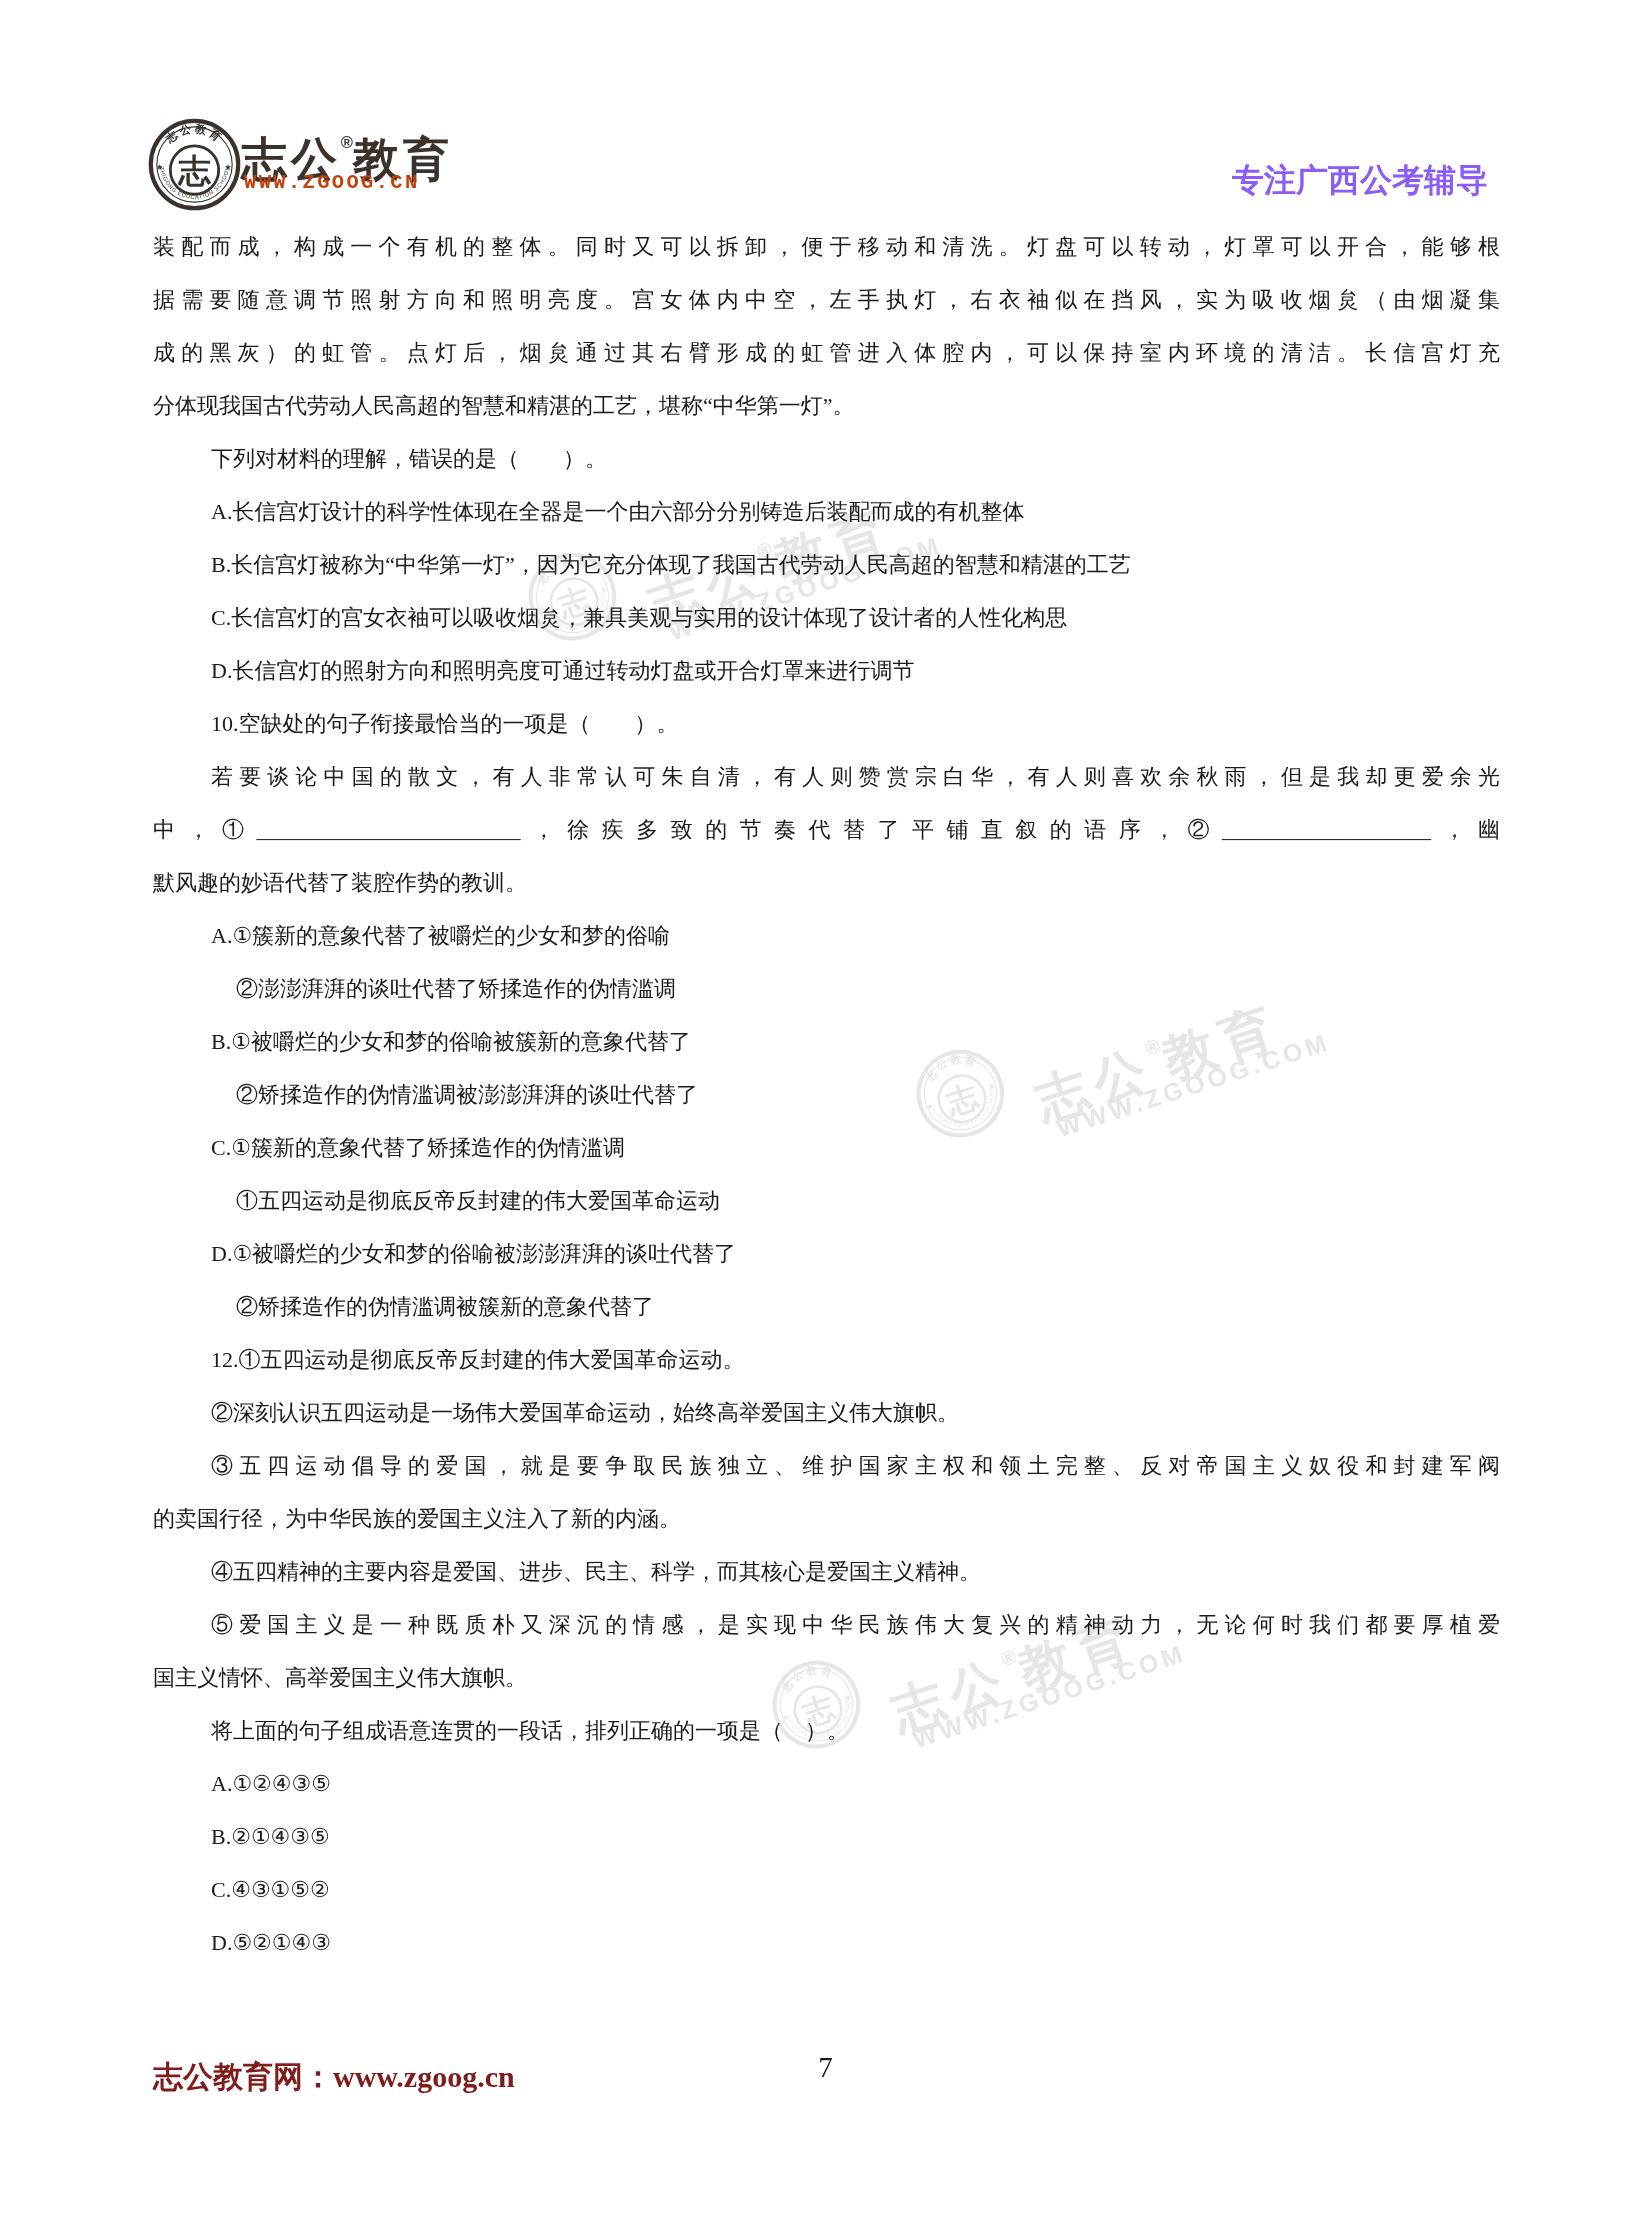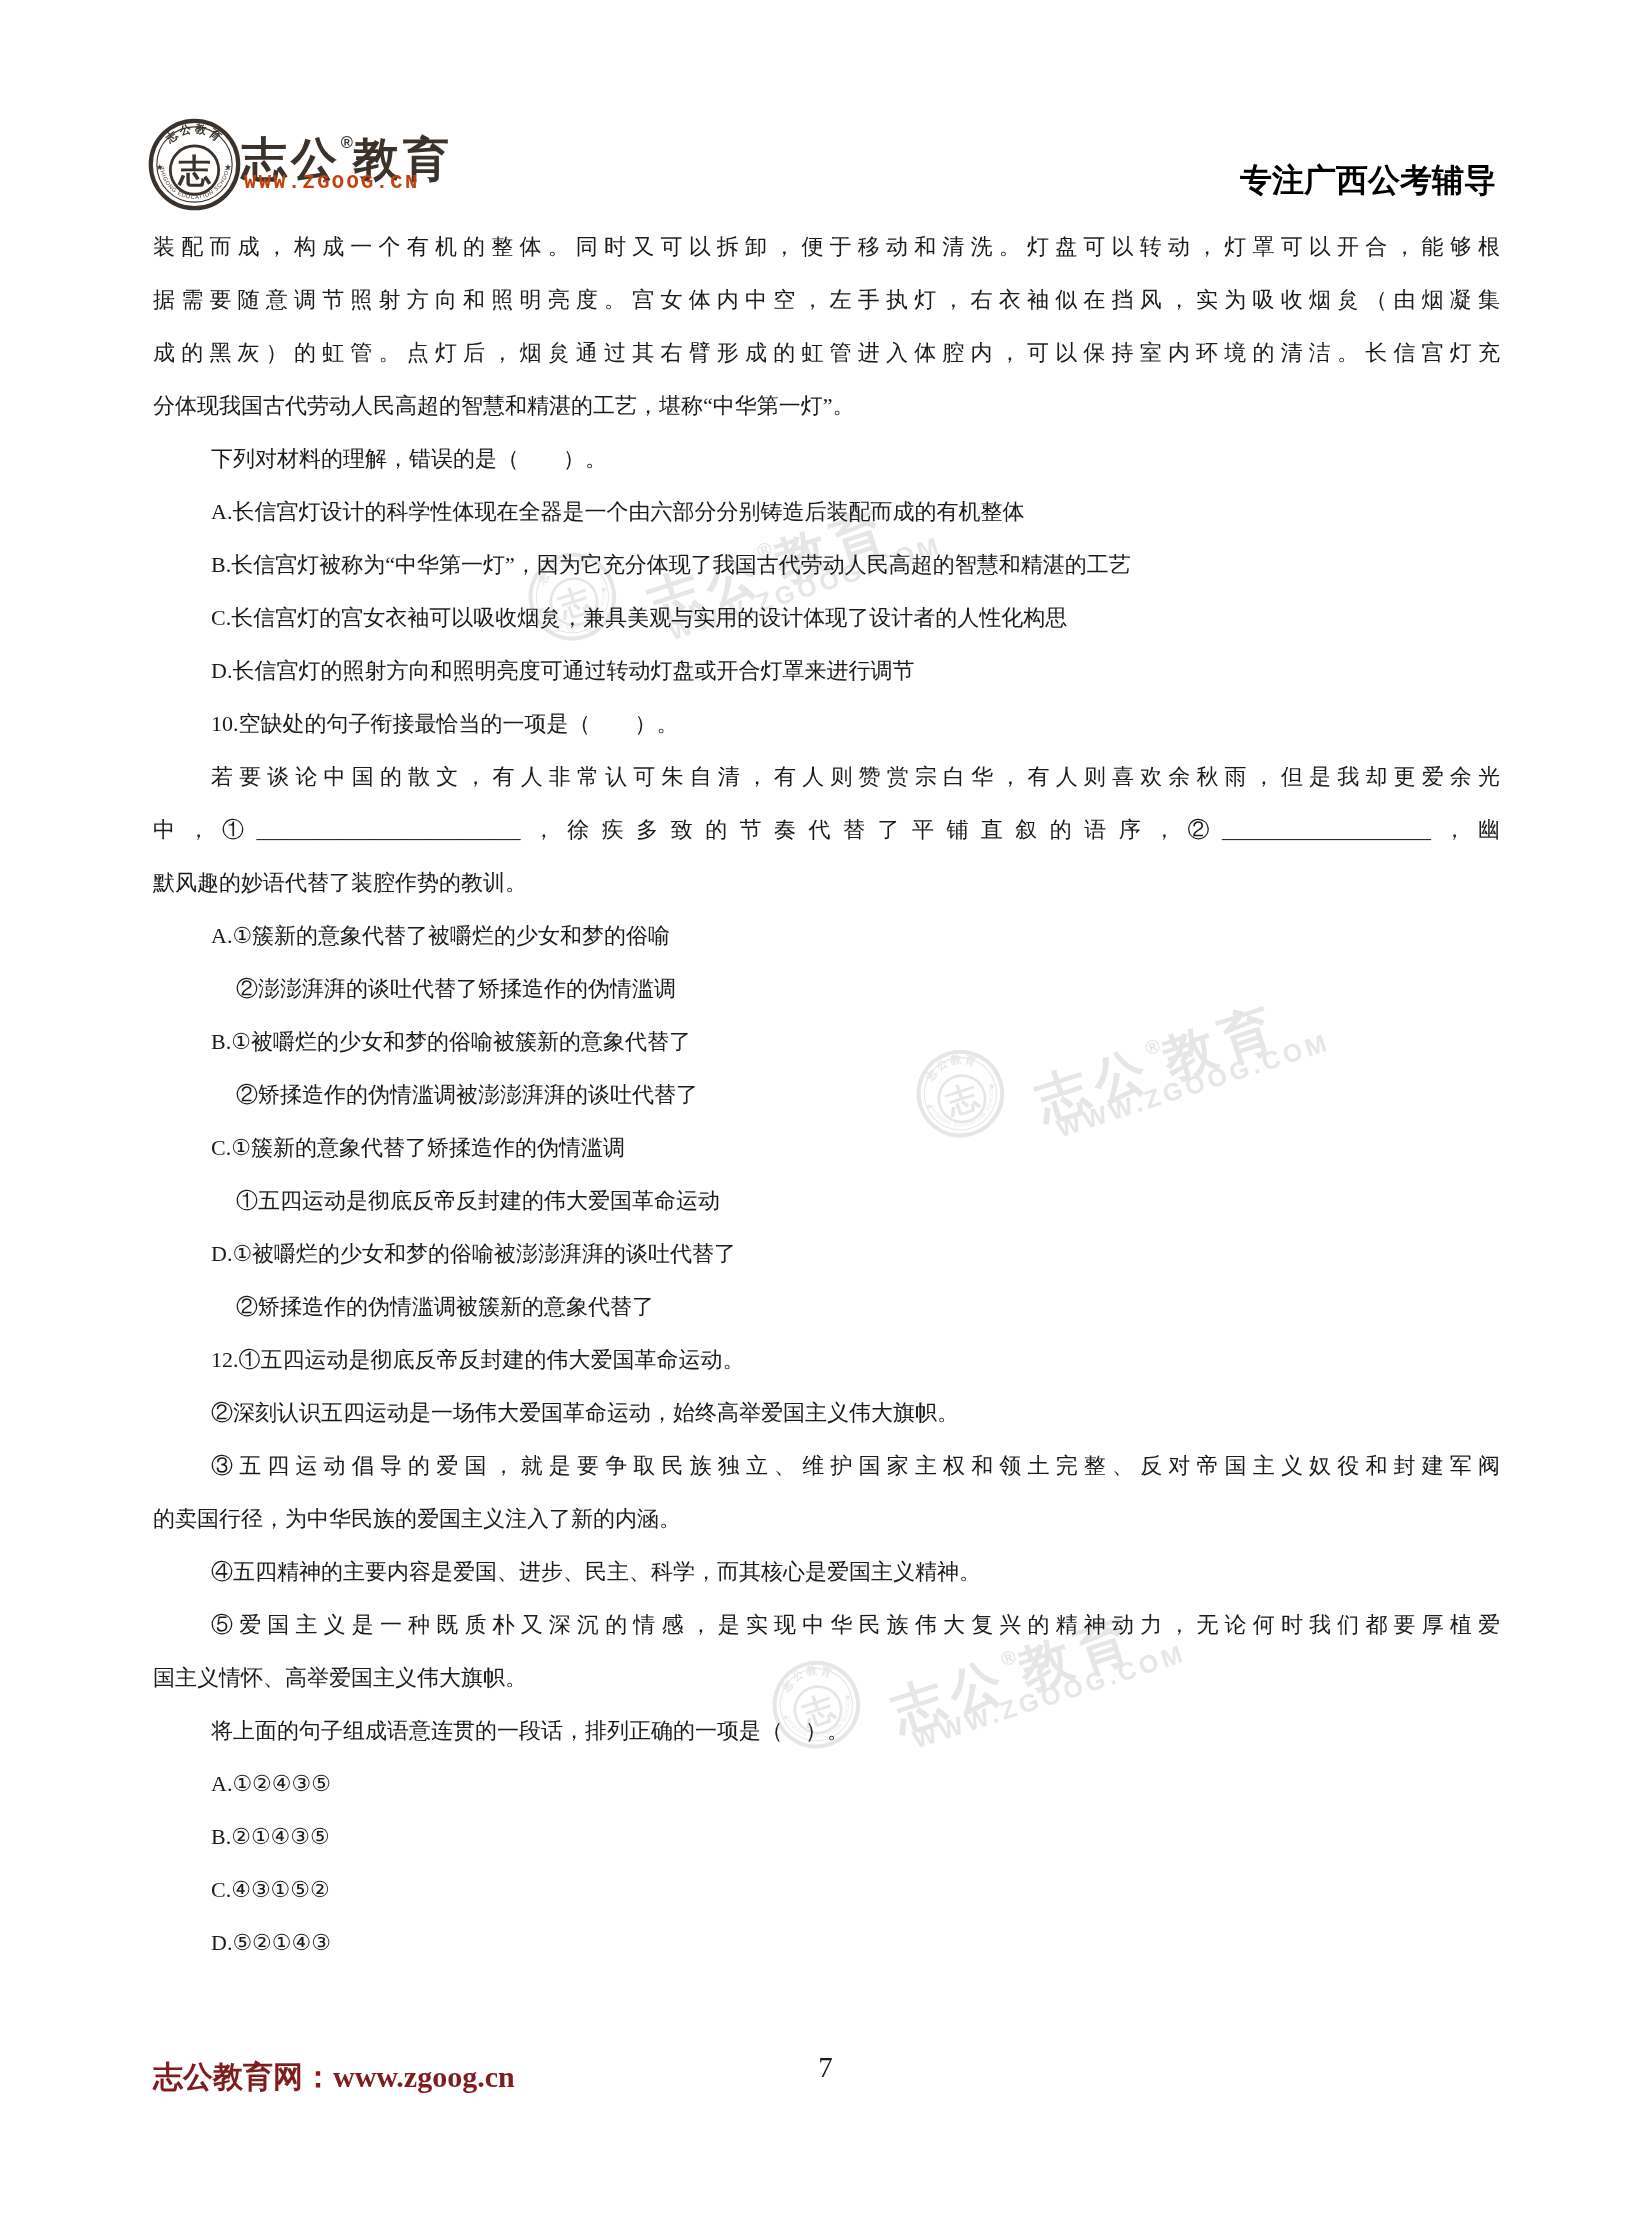--- a/index.html
+++ b/index.html
@@ -9,21 +9,21 @@
   }
 
   
   .logo-seal{position:absolute;left:148px;top:118px;width:93px;height:93px;color:#3a322b;}
   .wordmark{position:absolute;left:241px;top:115px;height:54px;line-height:54px;
     font-family:"Liberation Sans","DejaVu Sans",sans-serif;font-weight:900;font-size:46px;
     letter-spacing:3.9px;color:#3a322b;}
   .wordmark sup{font-size:16.5px;font-weight:700;vertical-align:27px;letter-spacing:0;}
   .logo-site{position:absolute;left:244px;top:171px;font-family:Liberation Mono, monospace;
     font-weight:600;font-size:20.4px;letter-spacing:2.4px;color:#c2410c;}
-  .tagline{position:absolute;right:155px;top:159px;font-size:32px;font-weight:bold;color:#000000;}
+  .tagline{position:absolute;right:163px;top:159px;font-size:32px;font-weight:bold;color:#8b5cf6;}
 
   
   .wm{position:absolute;width:427px;height:228px;color:#e6e6e6;
       transform:rotate(-18deg);transform-origin:45px 98px;pointer-events:none;}
   .wm-seal{position:absolute;left:0;top:53px;width:89px;height:89px;}
   .wm-word{position:absolute;left:115px;top:83px;height:58px;line-height:58px;white-space:nowrap;
     font-family:"Liberation Sans","DejaVu Sans",sans-serif;font-weight:900;font-size:52px;letter-spacing:7.8px;}
   .wm-word sup{font-size:19.4px;vertical-align:29px;letter-spacing:0;}
   .wm-site{position:absolute;left:126px;top:147px;white-space:nowrap;
     font-family:"Liberation Sans","DejaVu Sans",sans-serif;font-weight:600;font-size:25px;letter-spacing:3.9px;}

